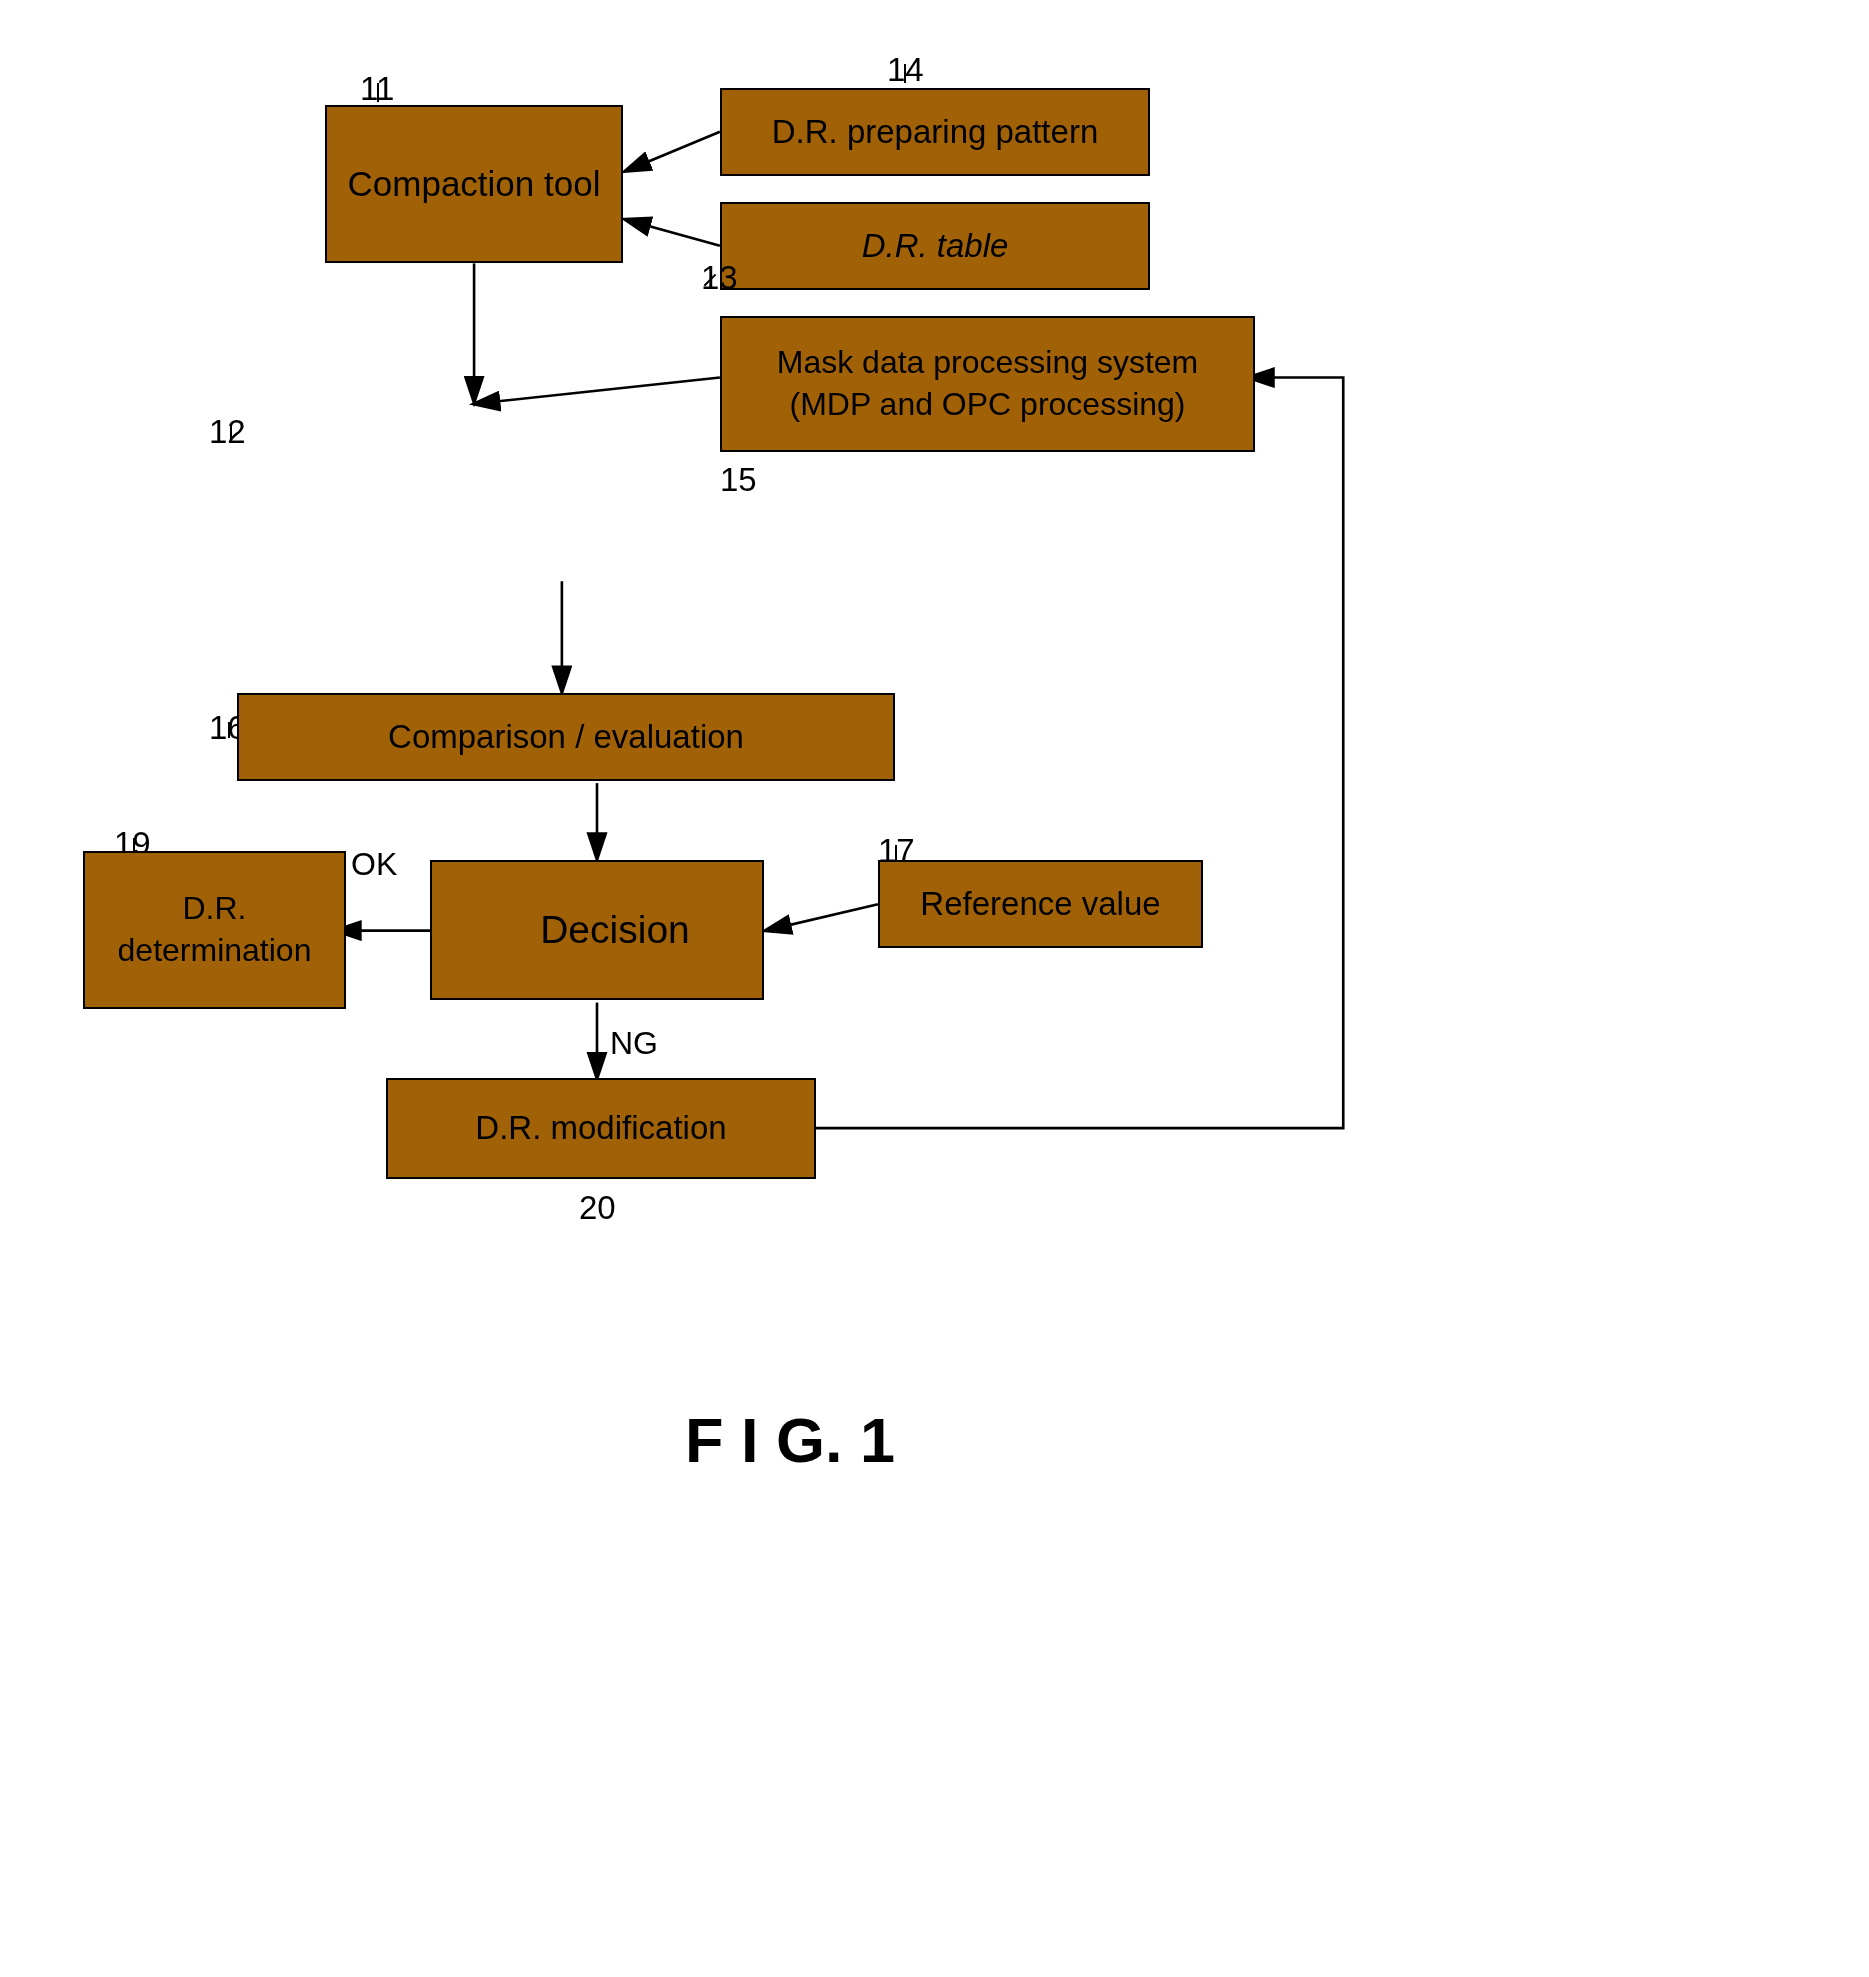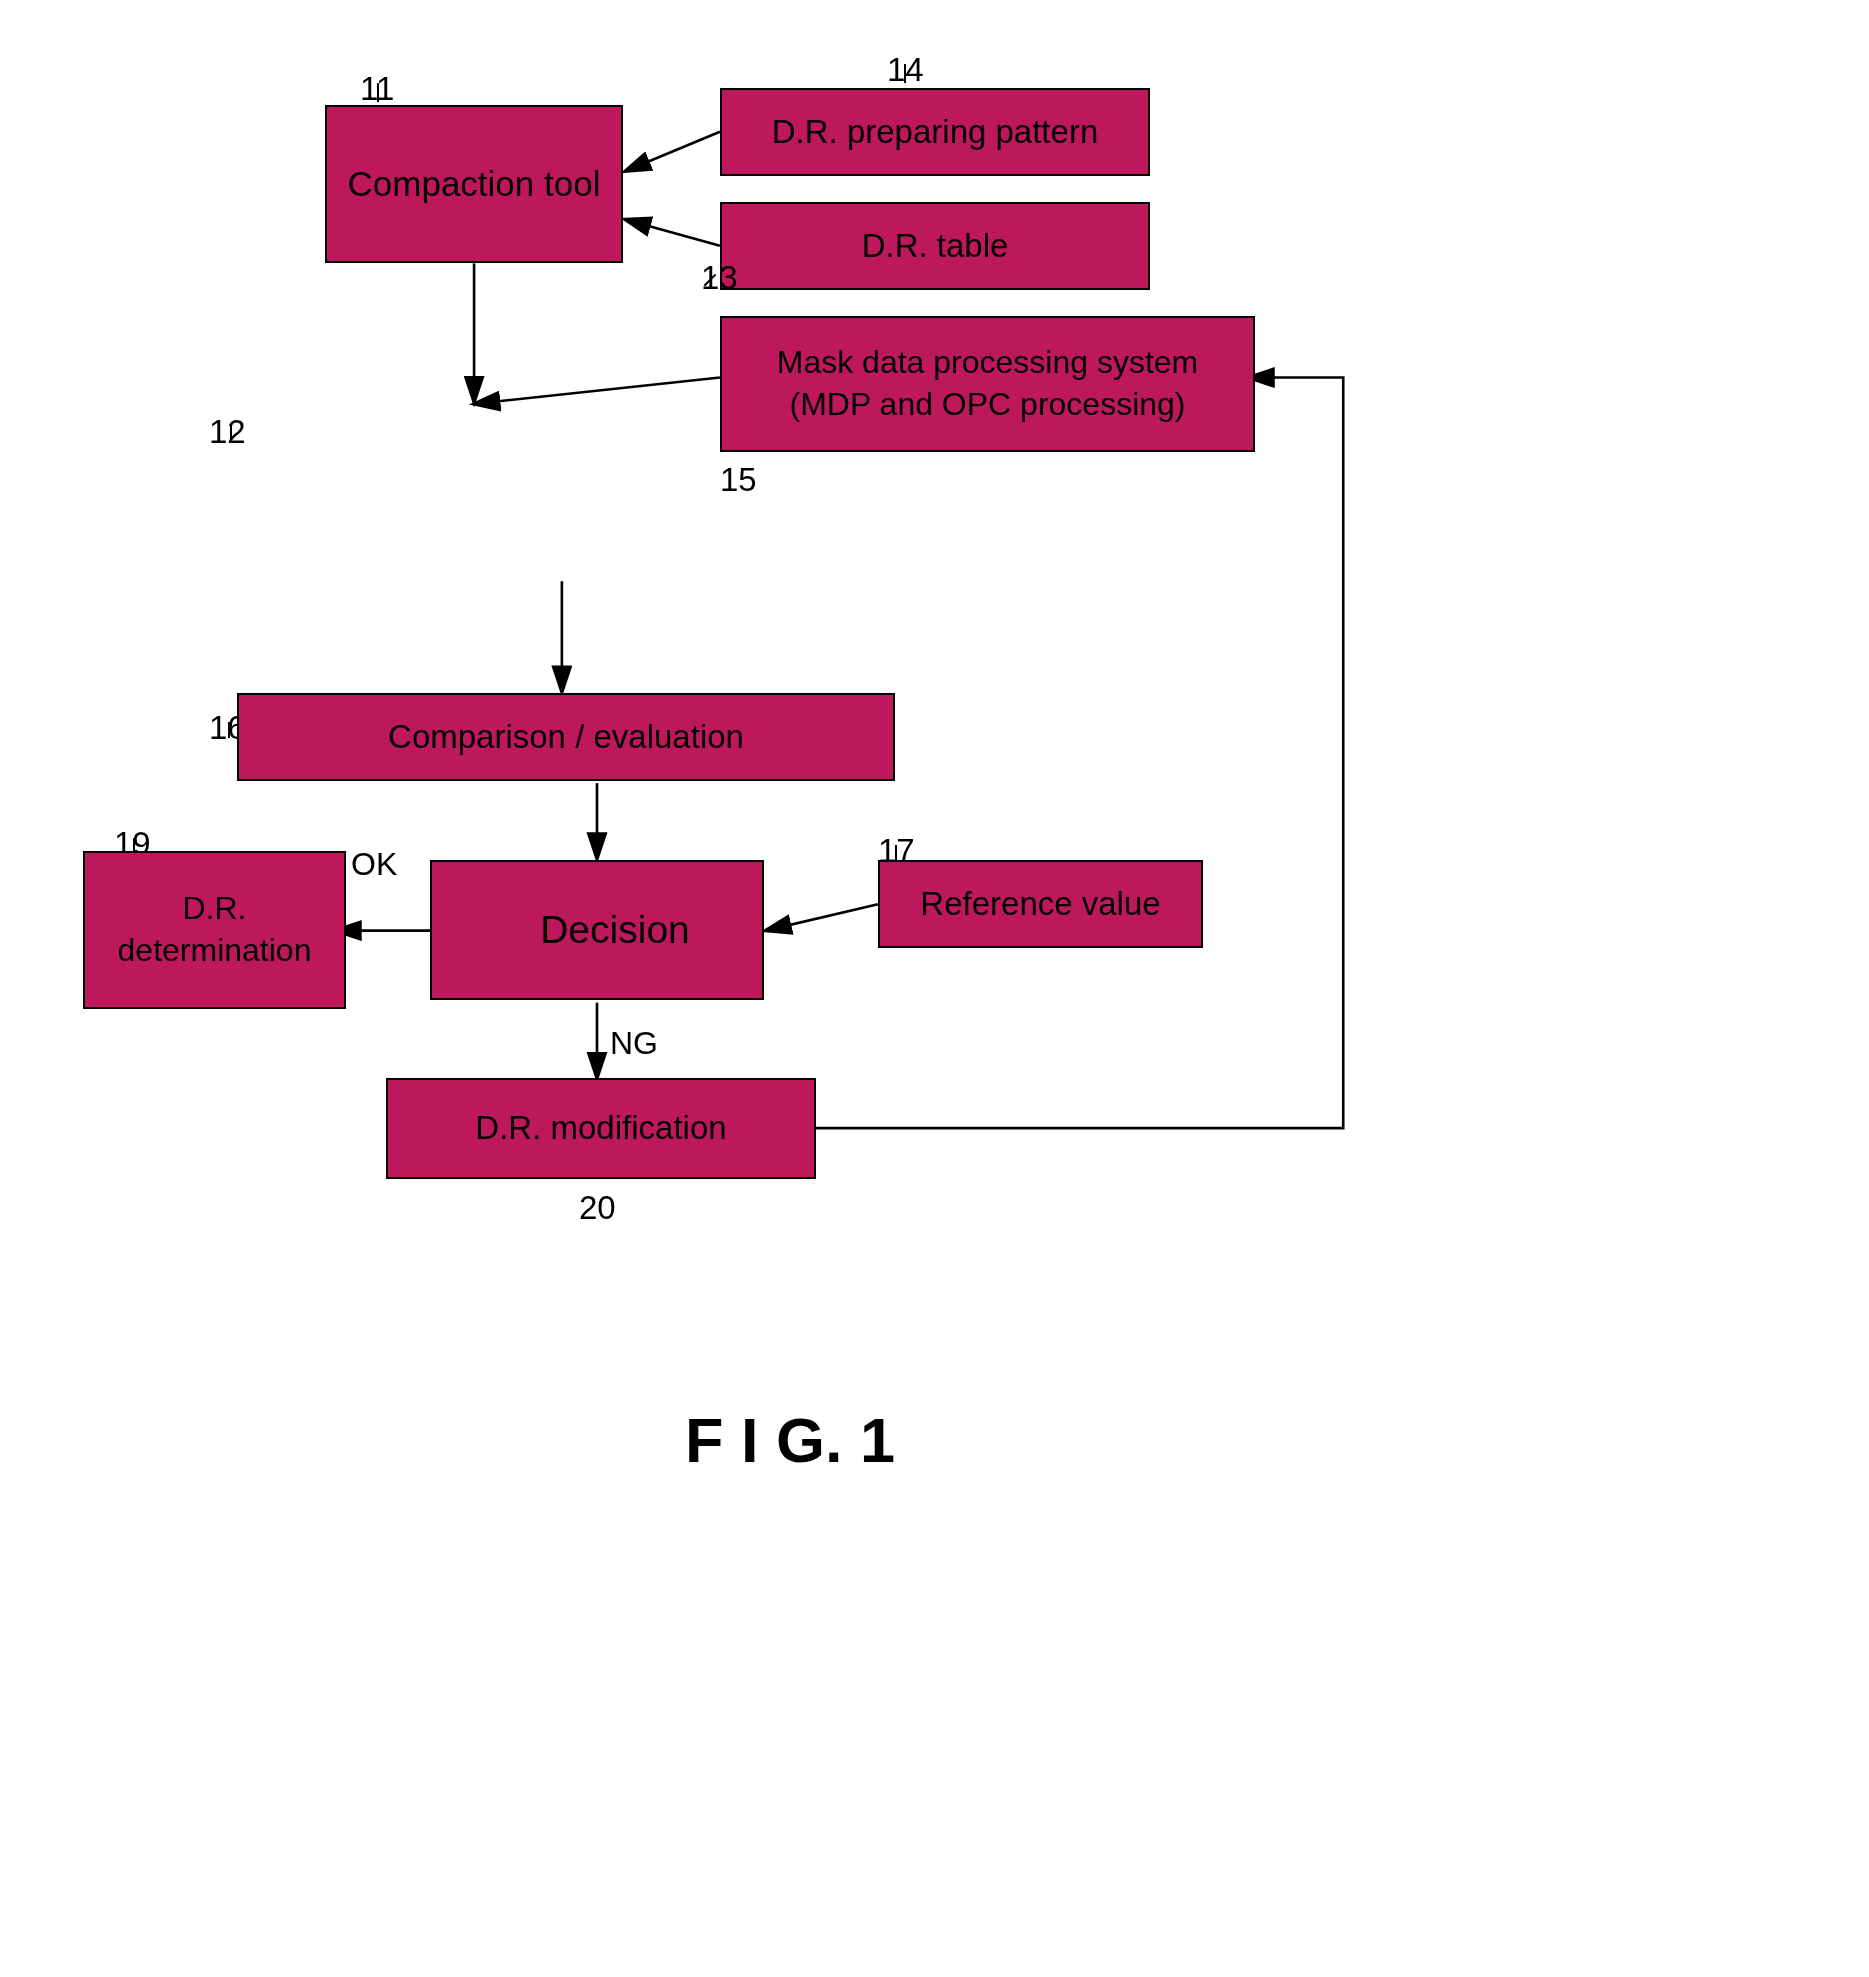--- a/index.html
+++ b/index.html
@@ -12,21 +12,21 @@
       overflow: hidden;
     }
     .diagram-container {
       position: absolute;
       top: 0; left: 0;
       width: 1870px;
       height: 1646px;
     }
     .box {
       position: absolute;
-      background: #be185d;
+      background: #a16207;
       border: 2.6px solid #000;
       display: flex;
       align-items: center;
       justify-content: center;
       text-align: center;
       font-size: 33px;
       font-weight: normal;
       line-height: 1.3;
     }
     .label {
@@ -94,21 +94,21 @@
 tool</span>
   </div>
 
   <div class="label" style="left:887px; top:51px;">14</div>
   <div style="position:absolute; left:904px; top:64px; width:1.8px; height:19.3px; background:#000;"></div>
 
   <div class="box" style="left:720px; top:88px; width:430px; height:88px; font-size:33px;">
     <span>D.R. preparing pattern</span>
   </div>
 
-  <div class="box" style="left:720px; top:202px; width:430px; height:88px; font-size:33px;">
+  <div class="box" style="left:720px; top:202px; width:430px; height:88px; font-size:33px;font-style:italic;">
     <span>D.R. table</span>
   </div>
 
   <div class="label" style="left:701px; top:259px;">13</div>
   <div style="position:absolute; left:709px; top:272px; width:1.8px; height:16px; background:#000; transform:rotate(45deg);"></div>
 
   <div class="box" style="left:720px; top:316px; width:535px; height:136px; font-size:32px;">
     <span>Mask data processing system<br>(MDP and OPC processing)</span>
   </div>
 

